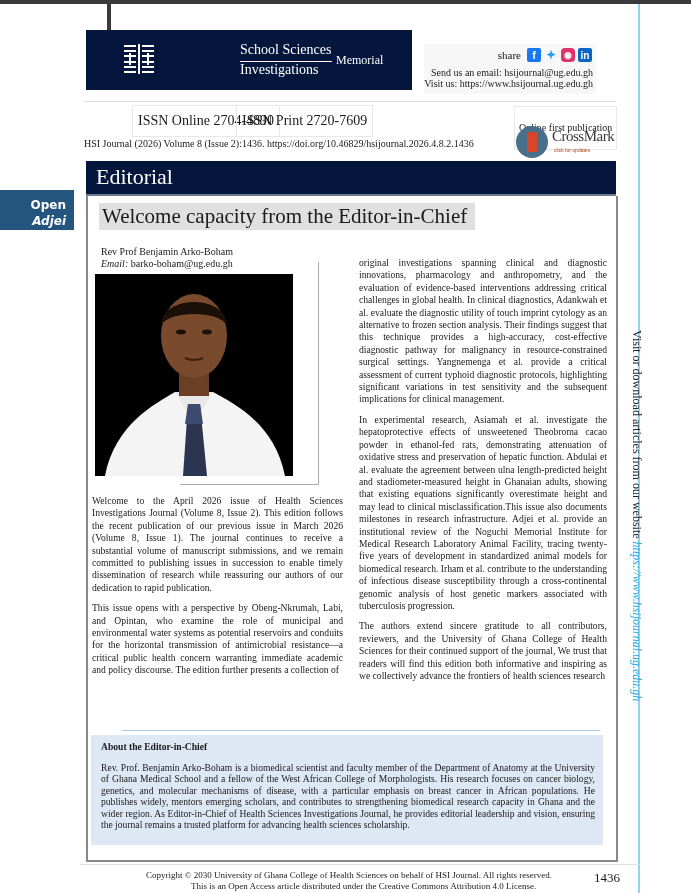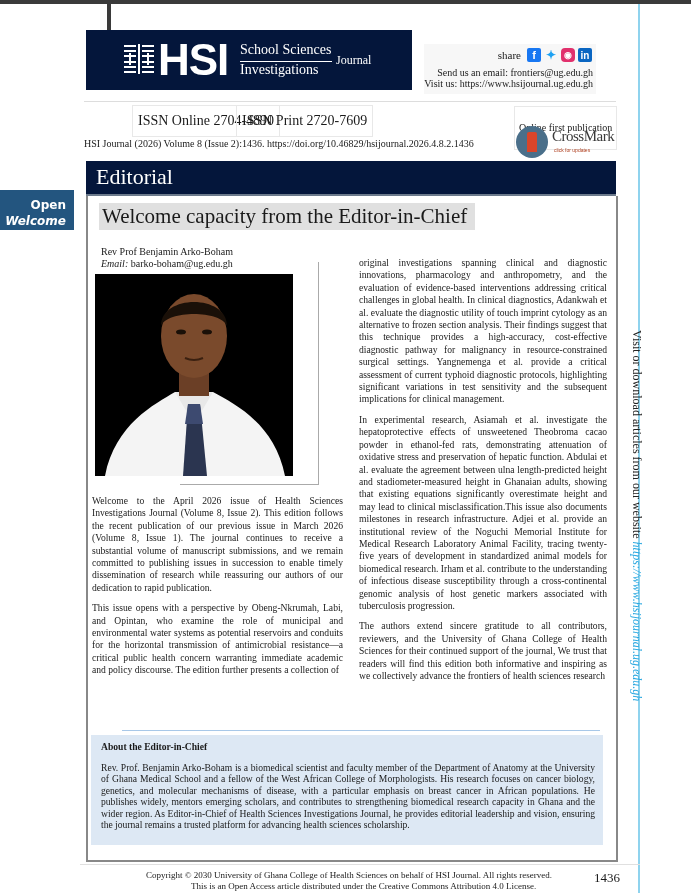--- a/index.html
+++ b/index.html
@@ -90,36 +90,35 @@
 <div class="right-rule"></div>
 
 <div class="header-logo">
   <svg class="logo-mark" viewBox="0 0 34 34">
     <g fill="none" stroke="#fff" stroke-width="2">
       <path d="M2 4h12M2 9h12M2 14h12M2 20h12M2 25h12M2 30h12"></path>
       <path d="M20 4h12M20 9h12M20 14h12M20 20h12M20 25h12M20 30h12"></path>
       <path d="M17 2v30M8 11v12M26 11v12"></path>
     </g>
   </svg>
-  <div class="logo-hsi">HSI</div>
   <div class="logo-line1">School Sciences</div>
   <div class="logo-div"></div>
   <div class="logo-line2">Investigations</div>
-  <div class="logo-journal">Journal</div>
+  <div class="logo-journal">Memorial</div>
 </div>
 
 <div class="share-box">
   <div class="share-row">
     <span class="share-label">share</span>
     <span class="soc fb">f</span>
     <span class="soc tw">✦</span>
     <span class="soc ig">◉</span>
     <span class="soc li">in</span>
   </div>
-  <div class="contact1">Send us an email: frontiers@ug.edu.gh</div>
+  <div class="contact1">Send us an email: hsijournal@ug.edu.gh</div>
   <div class="contact2">Visit us: https://www.hsijournal.ug.edu.gh</div>
 </div>
 
 <div class="hrule"></div>
 <div class="issn online">ISSN Online 2704-4890</div>
 <div class="issn print">ISSN Print 2720-7609</div>
 <div class="online-first">Online first publication</div>
 
 <div class="citation">HSI Journal (2026) Volume 8 (Issue 2):1436. https://doi.org/10.46829/hsijournal.2026.4.8.2.1436</div>
 
@@ -130,21 +129,21 @@
   <div class="cm-sub">click for updates</div>
 </div>
 
 <div class="editorial-bar">
   <div class="editorial-text">Editorial</div>
 </div>
 <div class="editorial-underline"></div>
 
 <div class="open-access">
   <div class="oa1">Open</div>
-  <div class="oa2">Welcome</div>
+  <div class="oa2">Adjei</div>
 </div>
 
 <div class="article-box"></div>
 <div class="title-bar">Welcome capacity from the Editor-in-Chief</div>
 
 <div class="author-name">Rev Prof Benjamin Arko-Boham</div>
 <div class="author-email">
   <i>Email:</i>
   <span>barko-boham@ug.edu.gh</span>
 </div>

